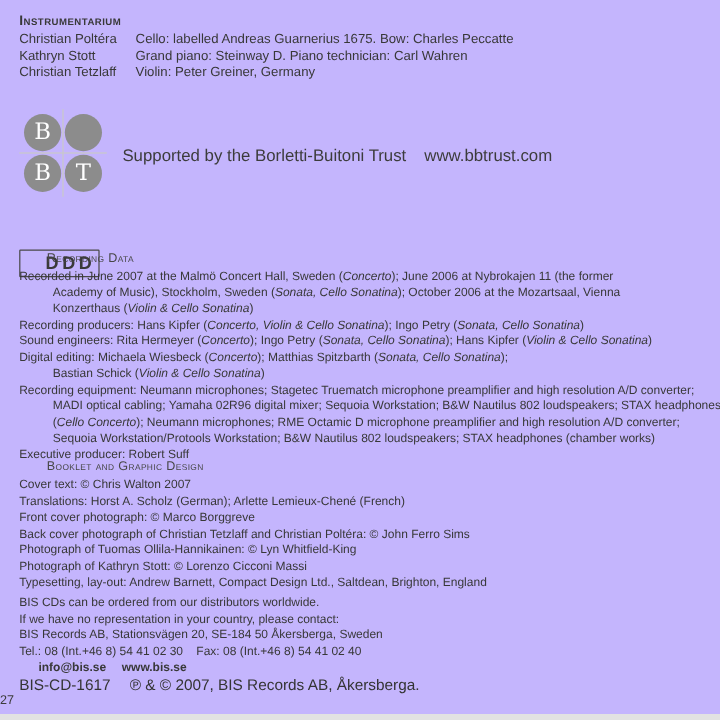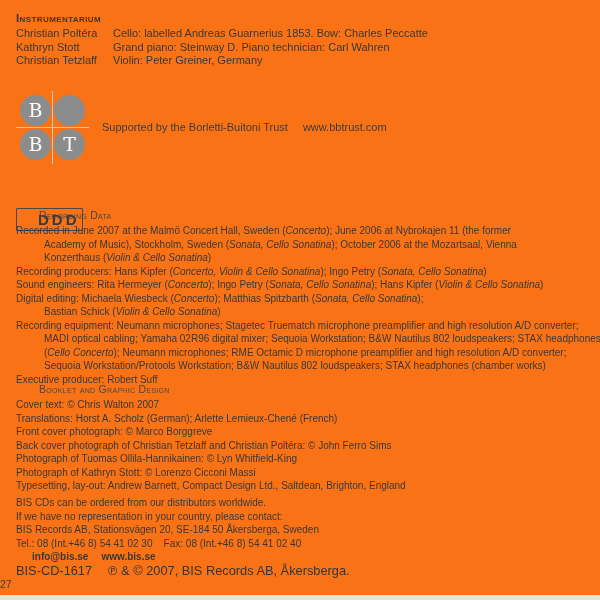--- a/index.html
+++ b/index.html
@@ -1,17 +1,17 @@
 <!DOCTYPE html>
 <html><head>
 <meta charset="utf-8">
 <style>
   html,body{margin:0;padding:0;}
   .page{
-    position:relative;width:600px;height:600px;background:#f97316;overflow:hidden;
+    position:relative;width:600px;height:600px;background:#c4b5fd;overflow:hidden;
     font-family:"Liberation Sans",sans-serif;color:#383838;
   }
   .sec{position:absolute;left:16px;}
   .heading-main{
     font-variant:small-caps;font-weight:bold;font-size:11.5px;letter-spacing:.4px;
     margin-bottom:3px;
   }
   .heading-sub{
     font-variant:small-caps;font-weight:normal;font-size:10.5px;letter-spacing:.3px;
     margin-bottom:3px;color:#474747;padding-left:23px;
@@ -24,41 +24,41 @@
   
   .bbt-logo{position:relative;width:65px;height:65px;}
   .bbt-cross-h{position:absolute;left:-4px;right:-4px;top:32px;height:1px;background:#c9c9c9;}
   .bbt-cross-v{position:absolute;top:-4px;bottom:-4px;left:32px;width:1px;background:#c9c9c9;}
   .bbt-grid{position:absolute;inset:0;display:grid;grid-template-columns:31px 31px;grid-template-rows:31px 31px;gap:3px;}
   .bbt-circle{
     width:31px;height:31px;border-radius:50%;background:#8c8c8c;
     display:flex;align-items:center;justify-content:center;
     font-family:"DejaVu Serif",serif;font-size:19px;color:#ffffff;line-height:1;
   }
-  .bbt-caption{position:absolute;left:82px;top:26px;display:flex;gap:15px;font-size:11px;white-space:pre;color:#3c3c3c;}
+  .bbt-caption{position:absolute;left:82px;top:26px;display:flex;gap:15px;font-size:14px;white-space:pre;color:#3c3c3c;}
   
   .ddd-box{
     display:inline-block;border:1.5px solid #484848;border-radius:1px;
     font-weight:bold;font-size:15px;letter-spacing:3px;
     padding:2px 2px 2px 21px;color:#3a3a3a;margin-top:20px;
   }
   .bold-line{font-weight:bold;display:flex;gap:13px;padding-left:16px;}
   .footer-line{display:flex;gap:16px;font-size:12.8px;color:#343434;white-space:pre;}
   .page-number{position:absolute;left:0;width:100%;top:578px;text-align:left;font-size:10.5px;color:#3c3c3c;}
   .scan-edge{position:absolute;left:0;bottom:0;width:100%;height:5px;background:#e2e2e2;}
 </style>
 </head>
 <body>
 
 <div class="page">
 
   <div class="sec" style="top:12px;">
     <div class="heading-main">Instrumentarium</div>
     <div>
-        <div class="perf-row"><span class="perf-name">Christian Poltéra</span><span class="perf-detail">Cello: labelled Andreas Guarnerius 1853. Bow: Charles Peccatte</span></div>
+        <div class="perf-row"><span class="perf-name">Christian Poltéra</span><span class="perf-detail">Cello: labelled Andreas Guarnerius 1675. Bow: Charles Peccatte</span></div>
         <div class="perf-row"><span class="perf-name">Kathryn Stott</span><span class="perf-detail">Grand piano: Steinway D. Piano technician: Carl Wahren</span></div>
         <div class="perf-row"><span class="perf-name">Christian Tetzlaff</span><span class="perf-detail">Violin: Peter Greiner, Germany</span></div>
       </div>
   </div>
 
   <div class="sec" style="top:95px;left:20px;width:560px;height:70px;">
     <div class="bbt-logo">
       <div class="bbt-cross-h"></div>
       <div class="bbt-cross-v"></div>
       <div class="bbt-grid">

